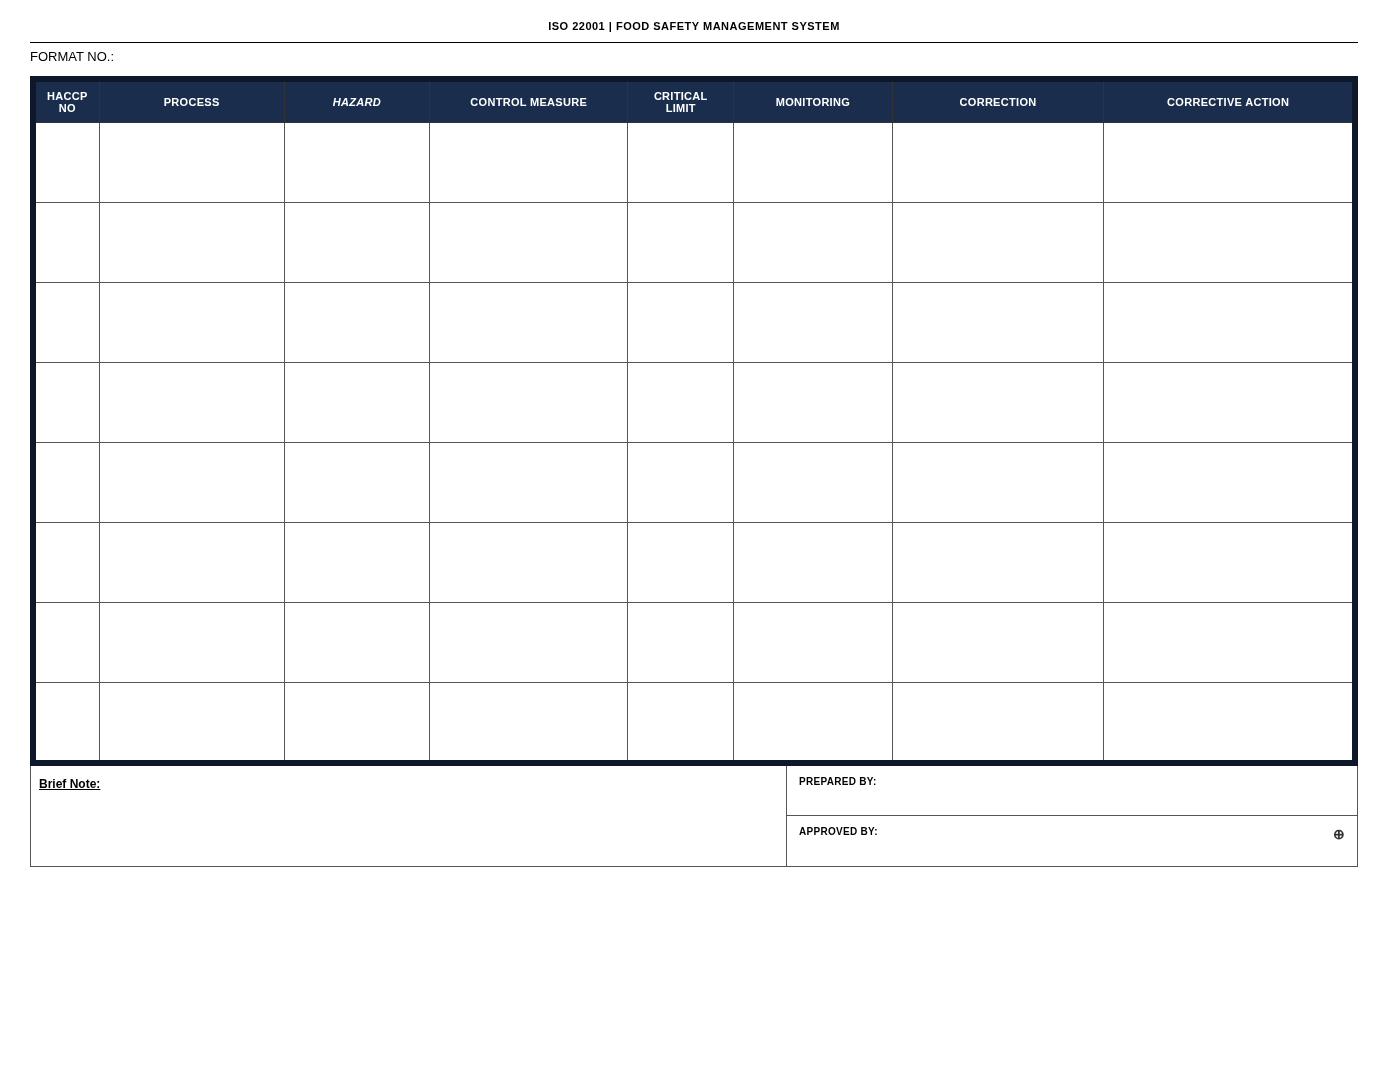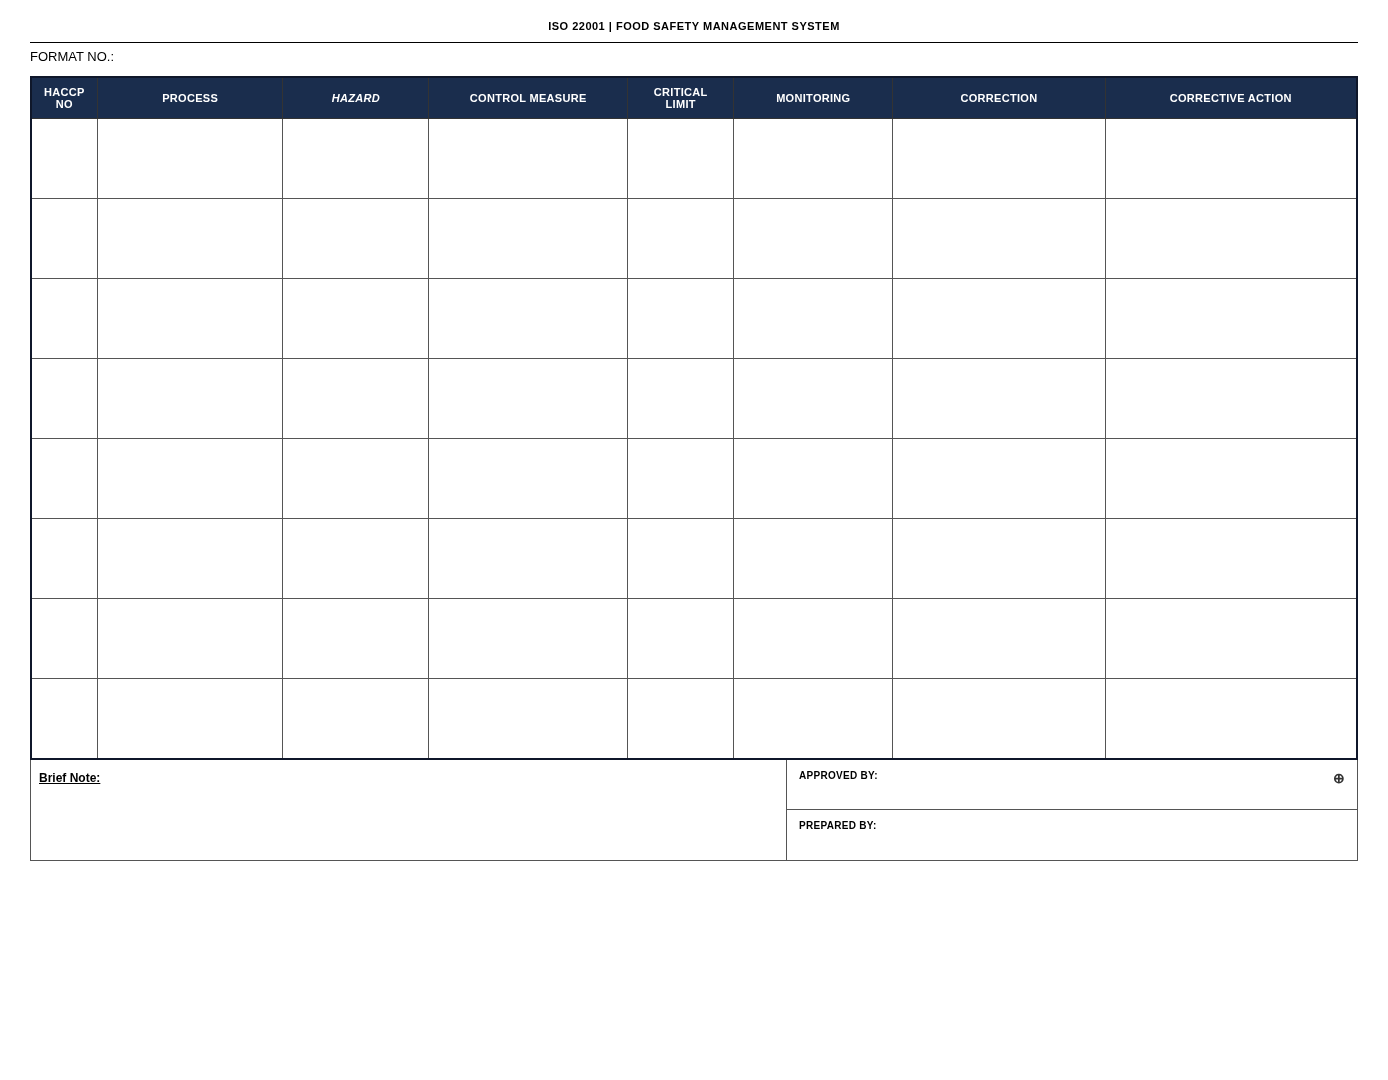--- a/index.html
+++ b/index.html
@@ -41,21 +41,21 @@
     }
 
     .format-no {
       font-size: 13px;
       margin-bottom: 12px;
     }
 
     .haccp-table {
       width: 100%;
       border-collapse: collapse;
-      border: 2px solid #0f172a;
+      border: 6px solid #0f172a;
     }
 
     .haccp-table th {
       background-color: #1a2d4d;
       color: #fff;
       font-size: 11px;
       font-weight: bold;
       text-align: center;
       padding: 8px 4px;
       border: 1px solid #333;
@@ -231,20 +231,20 @@
       </tr>
     </tbody>
 </table>
 
 <div class="footer-row">
   <div class="brief-note-section">
     <span class="brief-note-label">Brief Note:</span>
   </div>
   <div class="signatures-section">
     <div class="signature-row">
+      <span>PREPARED BY:</span>
+    </div>
+    <div class="signature-row">
       <span>APPROVED BY:</span>
       <span class="plus-icon">⊕</span>
     </div>
-    <div class="signature-row">
-      <span>PREPARED BY:</span>
-    </div>
   </div>
 </div>
 
 </body></html>

